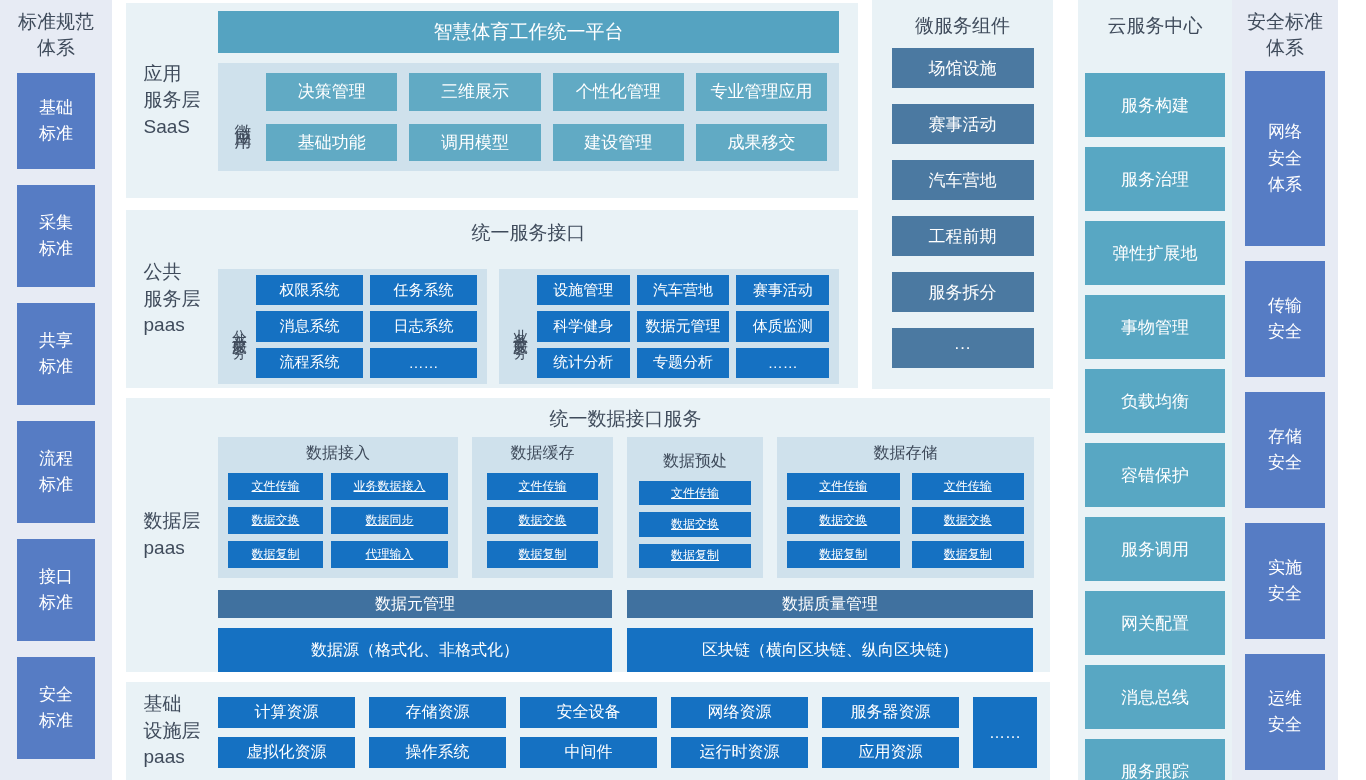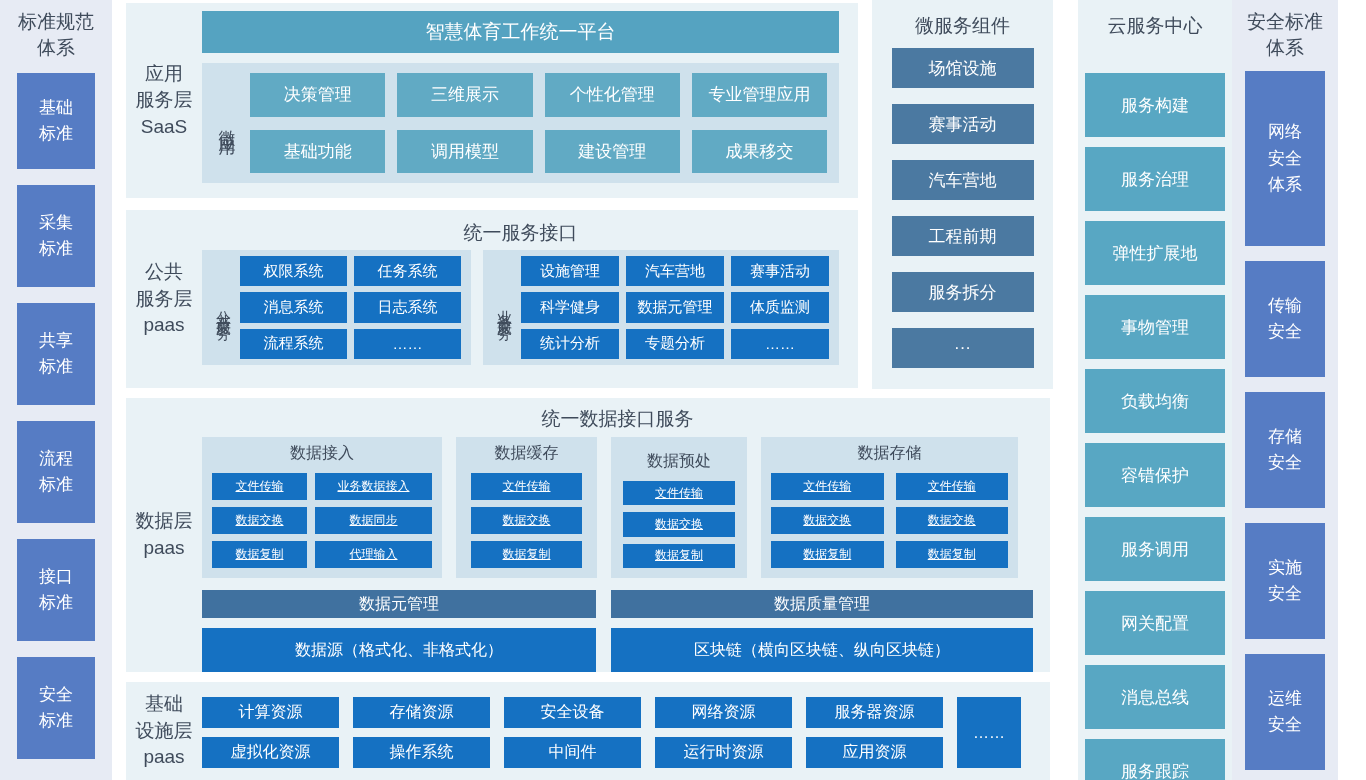--- a/index.html
+++ b/index.html
@@ -41,35 +41,35 @@
   .side-panel.right .side-box{width:80px;height:116px;margin-top:15px;}
   .side-panel.right .side-box:first-child{margin-top:11px;height:175px;}
 
   
   .row{position:absolute;left:126px;background:var(--panel-bg);display:flex;}
   .row1{top:3px;width:732px;height:195px;}
   .row2{top:210px;width:732px;height:178px;}
   .row3{top:398px;width:924px;height:274px;}
   .row4{top:682px;width:924px;height:98px;}
   .row-label{
-    width:76px;display:flex;align-items:center;justify-content:center;
-    text-align:center;font-size:19px;line-height:1.4;white-space:pre-line;
+    width:92px;display:flex;align-items:center;justify-content:center;
+    text-align:left;font-size:19px;line-height:1.4;white-space:pre-line;
     color:var(--text-dark);flex:none;
   }
   .row-content{flex:1;min-width:0;}
   .row-title{text-align:center;font-size:19px;color:var(--text-dark);}
 
   
   .row1 .row-content{padding:8px 19px 0 0;}
   .platform-bar{
     height:42px;background:var(--teal-bar);color:#fff;font-size:19px;
     display:flex;align-items:center;justify-content:center;
   }
   .micro-apps-panel{
-    margin-top:10px;height:120px;background:var(--subpanel-bg);
+    margin-top:10px;height:108px;background:var(--subpanel-bg);
     display:flex;align-items:stretch;padding:10px 12px 10px 10px;
   }
   .v-label{
     writing-mode:vertical-lr;text-orientation:upright;
     display:flex;align-items:center;justify-content:center;
     font-size:17px;letter-spacing:5px;color:var(--text-dark);
     width:30px;flex:none;
   }
   .v-label.small{font-size:15px;letter-spacing:4px;width:26px;}
   .apps-grid{
@@ -77,21 +77,21 @@
     grid-auto-rows:1fr;gap:13px 12px;padding-left:8px;
   }
   .app-box{
     background:var(--teal-box);color:#fff;font-size:17px;
     display:flex;align-items:center;justify-content:center;
   }
 
   
   .row2 .row-content{padding:8px 19px 0 0;}
   .row2 .row-title{height:32px;line-height:30px;}
-  .service-panels{display:flex;gap:12px;height:115px;margin-top:0;}
+  .service-panels{display:flex;gap:12px;height:115px;margin-top:19px;}
   .service-panel{background:var(--subpanel-bg);display:flex;padding:6px 10px 6px 8px;}
   .service-panel.sp1{width:269px;flex:none;}
   .service-panel.sp2{flex:1;}
   .sgrid{flex:1;display:grid;grid-auto-rows:1fr;gap:6px 7px;margin-left:4px;}
   .sgrid.cols2{grid-template-columns:repeat(2,1fr);}
   .sgrid.cols3{grid-template-columns:repeat(3,1fr);}
   .sbox{
     background:var(--blue);color:#fff;font-size:15px;
     display:flex;align-items:center;justify-content:center;
   }

